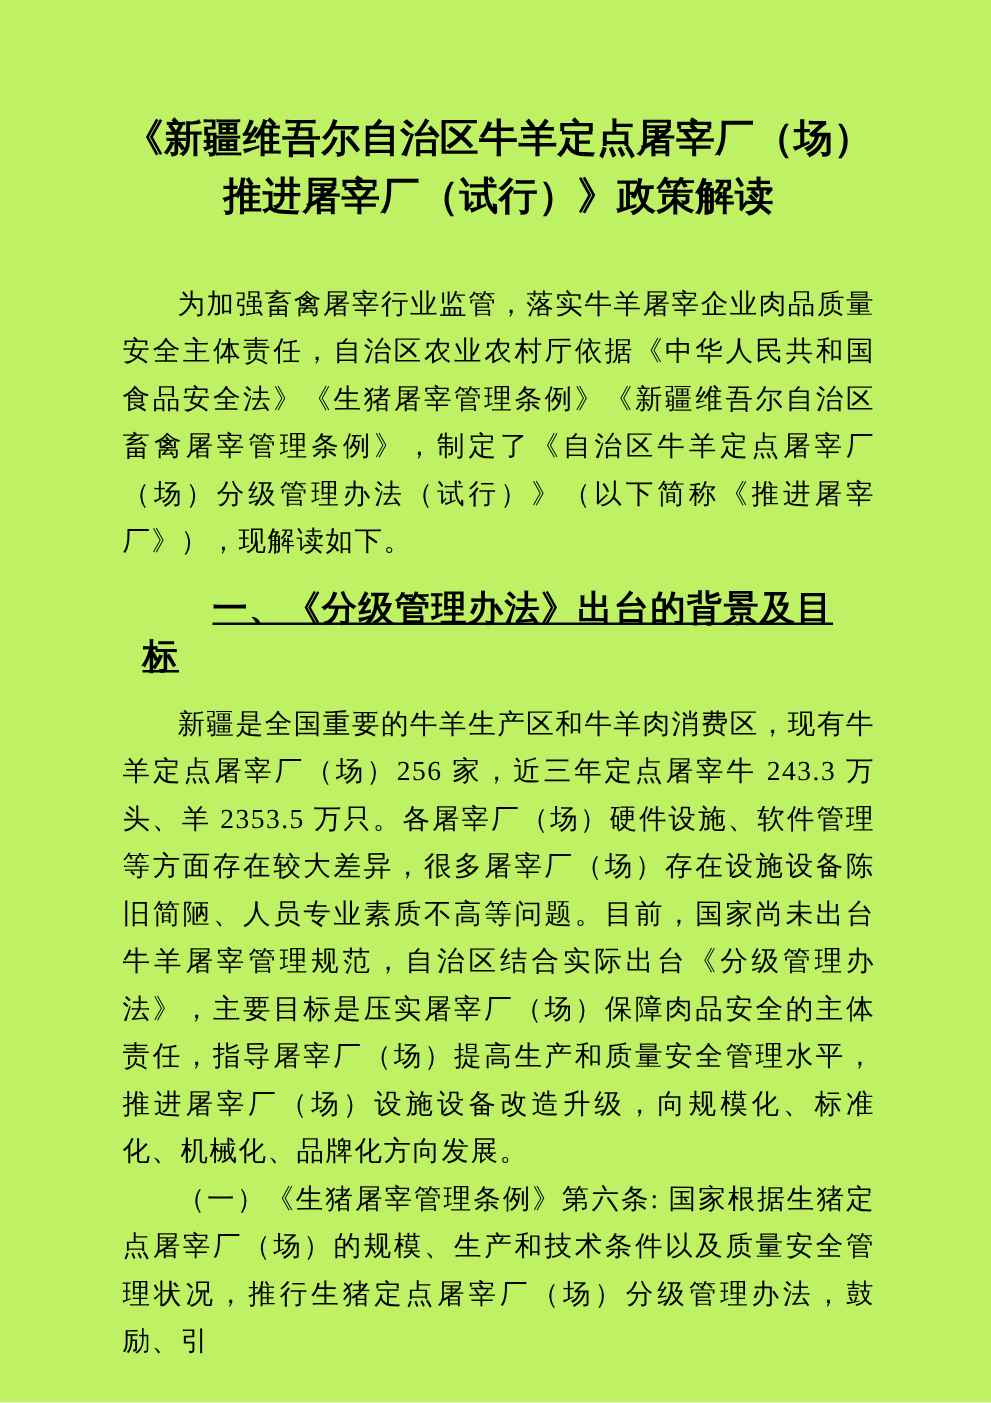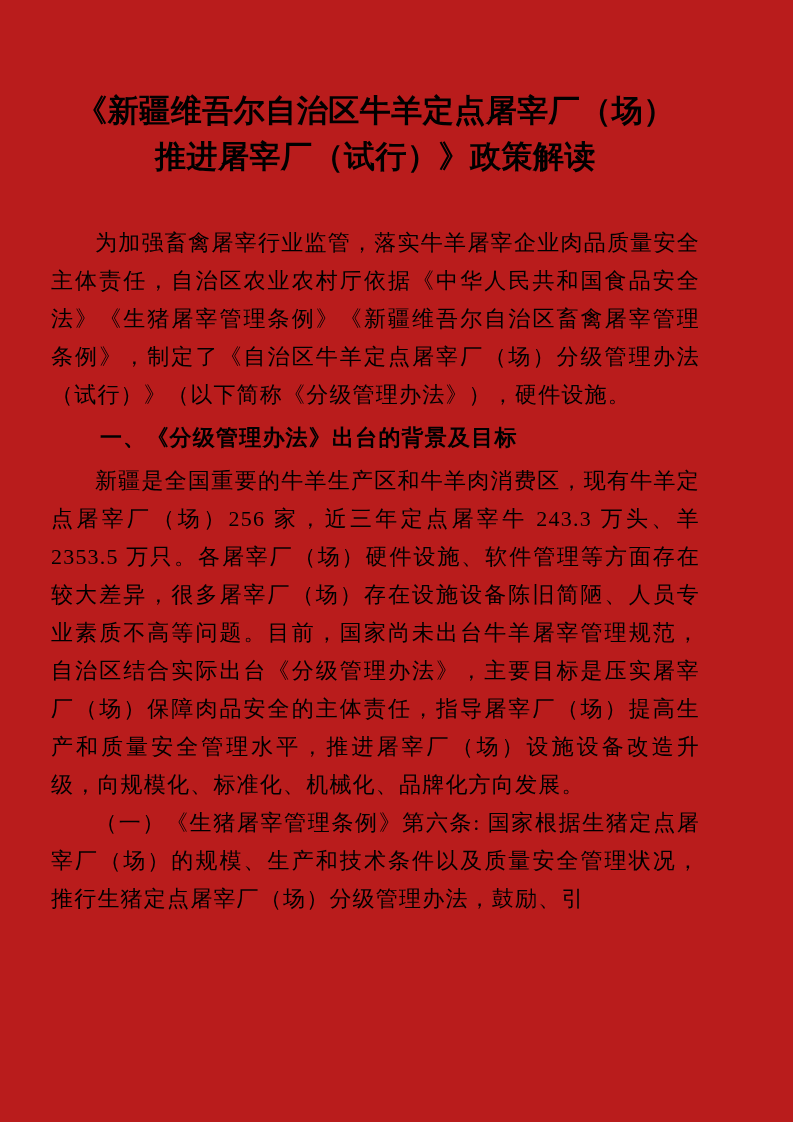--- a/index.html
+++ b/index.html
@@ -5,24 +5,24 @@
   html, body {
     margin: 0;
     padding: 0;
     background: #ffffff;
   }
   .page {
     position: relative;
     width: 793px;
     height: 1122px;
     margin: 0 auto;
-    background: #b91c1c;
+    background: #bef264;
     color: #000000;
     box-sizing: border-box;
-    padding: 88px 93px 0 51px;
+    padding: 88px 93px 0 98px;
     overflow: hidden;
     font-family: "Liberation Serif", "DejaVu Serif", serif;
   }
   .doc-title {
     margin: 0;
     font-size: 31px;
     font-weight: bold;
     line-height: 46px;
     text-align: center;
     font-family: "Liberation Serif", "DejaVu Serif", serif;
@@ -34,40 +34,41 @@
   .para {
     margin: 0;
     font-size: 22px;
     line-height: 38px;
     letter-spacing: 1.2px;
     text-align: justify;
     text-indent: 2em;
     font-family: "Liberation Serif", "DejaVu Serif", serif;
   }
   .heading {
-    margin: 5px;
-    font-size: 22px;
+    margin: 16px;
+    font-size: 28px;
     line-height: 38px;
     letter-spacing: 1.2px;
     font-weight: bold;
     text-indent: 2em;
     font-family: "Liberation Sans", "DejaVu Sans", sans-serif;
+    text-decoration: underline;
   }
 </style>
 </head>
 <body>
 
 <div class="page">
   <h1 class="doc-title">
     <span>《新疆维吾尔自治区牛羊定点屠宰厂（场）</span><br>
     <span>推进屠宰厂（试行）》政策解读</span>
   </h1>
 
   <div class="doc-body">
-    <p class="para">为加强畜禽屠宰行业监管，落实牛羊屠宰企业肉品质量安全主体责任，自治区农业农村厅依据《中华人民共和国食品安全法》《生猪屠宰管理条例》《新疆维吾尔自治区畜禽屠宰管理条例》，制定了《自治区牛羊定点屠宰厂（场）分级管理办法（试行）》（以下简称《分级管理办法》），硬件设施。</p>
+    <p class="para">为加强畜禽屠宰行业监管，落实牛羊屠宰企业肉品质量安全主体责任，自治区农业农村厅依据《中华人民共和国食品安全法》《生猪屠宰管理条例》《新疆维吾尔自治区畜禽屠宰管理条例》，制定了《自治区牛羊定点屠宰厂（场）分级管理办法（试行）》（以下简称《推进屠宰厂》），现解读如下。</p>
 
     <p class="heading">一、《分级管理办法》出台的背景及目标</p>
 
     <p class="para">新疆是全国重要的牛羊生产区和牛羊肉消费区，现有牛羊定点屠宰厂（场）256 家，近三年定点屠宰牛 243.3 万头、羊 2353.5 万只。各屠宰厂（场）硬件设施、软件管理等方面存在较大差异，很多屠宰厂（场）存在设施设备陈旧简陋、人员专业素质不高等问题。目前，国家尚未出台牛羊屠宰管理规范，自治区结合实际出台《分级管理办法》，主要目标是压实屠宰厂（场）保障肉品安全的主体责任，指导屠宰厂（场）提高生产和质量安全管理水平，推进屠宰厂（场）设施设备改造升级，向规模化、标准化、机械化、品牌化方向发展。</p>
 
 
     <p class="para">（一）《生猪屠宰管理条例》第六条: 国家根据生猪定点屠宰厂（场）的规模、生产和技术条件以及质量安全管理状况，推行生猪定点屠宰厂（场）分级管理办法，鼓励、引</p>
   </div>
 </div>
 

